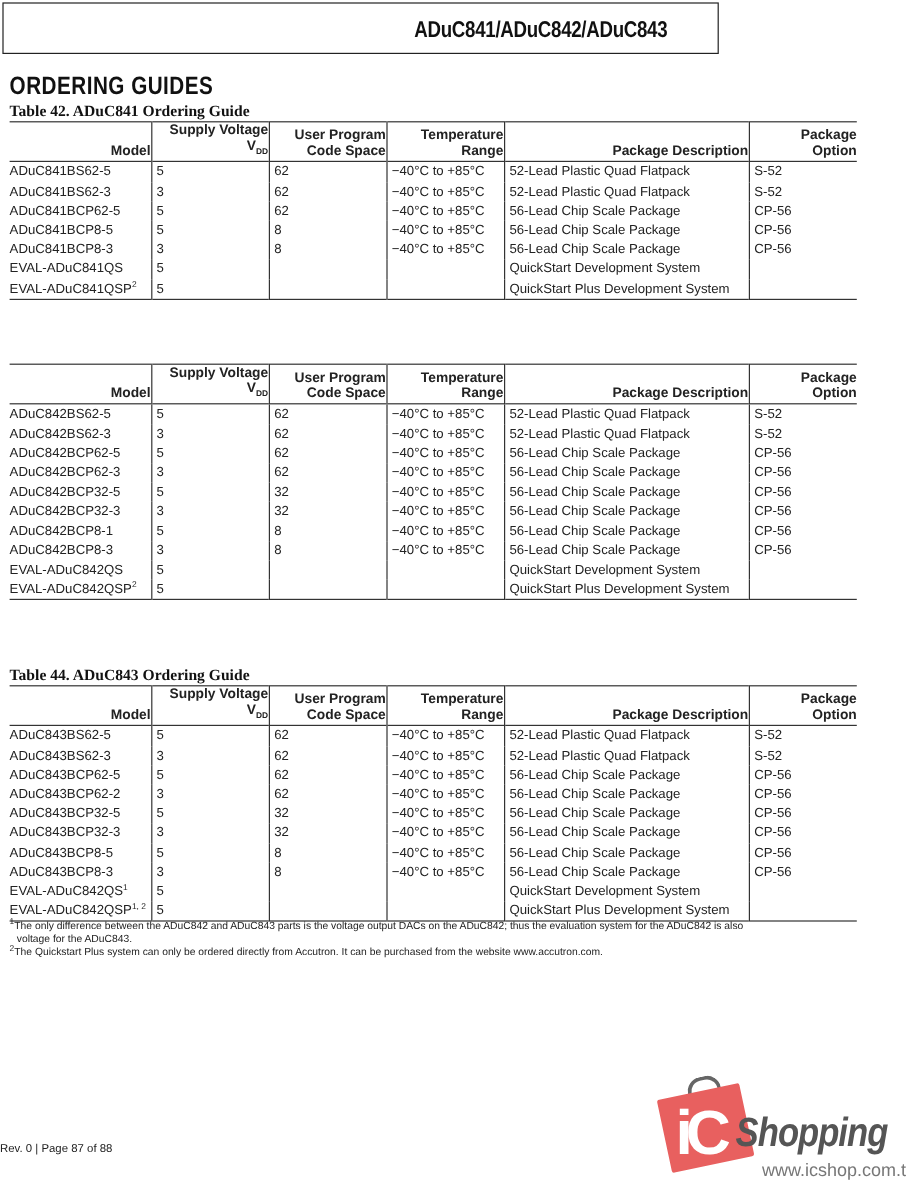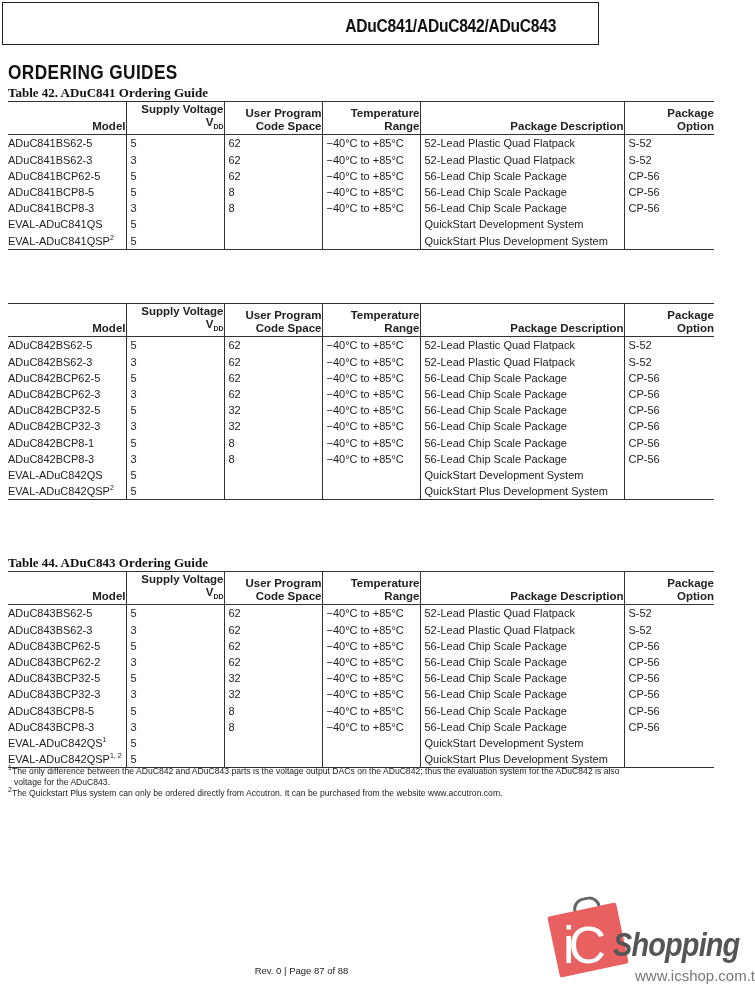--- a/index.html
+++ b/index.html
@@ -15,25 +15,25 @@
   th:first-child, td:first-child { padding-left:0; }
   td { padding:0 0 0 4px; height:16.2px; line-height:16.2px; white-space:nowrap; color:#222; }
   tbody tr:last-child { border-bottom:1.5px solid #333; }
   td + td, th + th { border-left:1px solid #333; }
   .c1{width:118px} .c2{width:98px} .c3{width:98px} .c4{width:98px} .c5{width:204px} .c6{width:90px}
   sup { font-size:7px; line-height:0; vertical-align:super; }
   sub { font-size:7px; }
   .footnotes { position:absolute; left:8px; top:766px; font-size:8.6px; line-height:11px; color:#222; width:700px; }
   .footnotes .fn2 { margin-top:0; }
   .footnotes .indent { padding-left:6px; }
-  .page-num { position:absolute; left:0; width:603px; top:952px; text-align:center; font-size:9.5px; color:#222;margin-top:13px; }
+  .page-num { position:absolute; left:0; width:603px; top:952px; text-align:left; font-size:9.5px; color:#222; }
   .logo { position:absolute; left:535px; top:895px; width:220px; height:90px; }
   .logo-bag { position:absolute; left:18px; top:14px; width:70px; height:62px; background:#e8605f; transform:rotate(-12deg); border-radius:2px; }
   .logo-handle { position:absolute; left:38px; top:2px; width:22px; height:20px; border:3px solid #666; border-bottom:none; border-radius:12px 12px 0 0; transform:rotate(-12deg); }
-  .logo-ic { position:absolute; left:28px; top:20px; font-size:52px; font-weight:normal; color:#fff; letter-spacing:-6px; font-family:"Liberation Sans", sans-serif; }
+  .logo-ic { position:absolute; left:28px; top:20px; font-size:52px; font-weight:bold; color:#fff; letter-spacing:-6px; font-family:"Liberation Sans", sans-serif; }
   .logo-text { position:absolute; left:78px; top:30px; font-size:34px; font-weight:bold; font-style:italic; color:#555; letter-spacing:-1px; transform:scaleX(0.85); transform-origin:left center; }
   .logo-url { position:absolute; left:100px; top:72px; font-size:15px; color:#777; }
 </style>
 </head>
 <body>
 
 <div class="header-box">
   <div class="header-title">ADuC841/ADuC842/ADuC843</div>
 </div>
 

